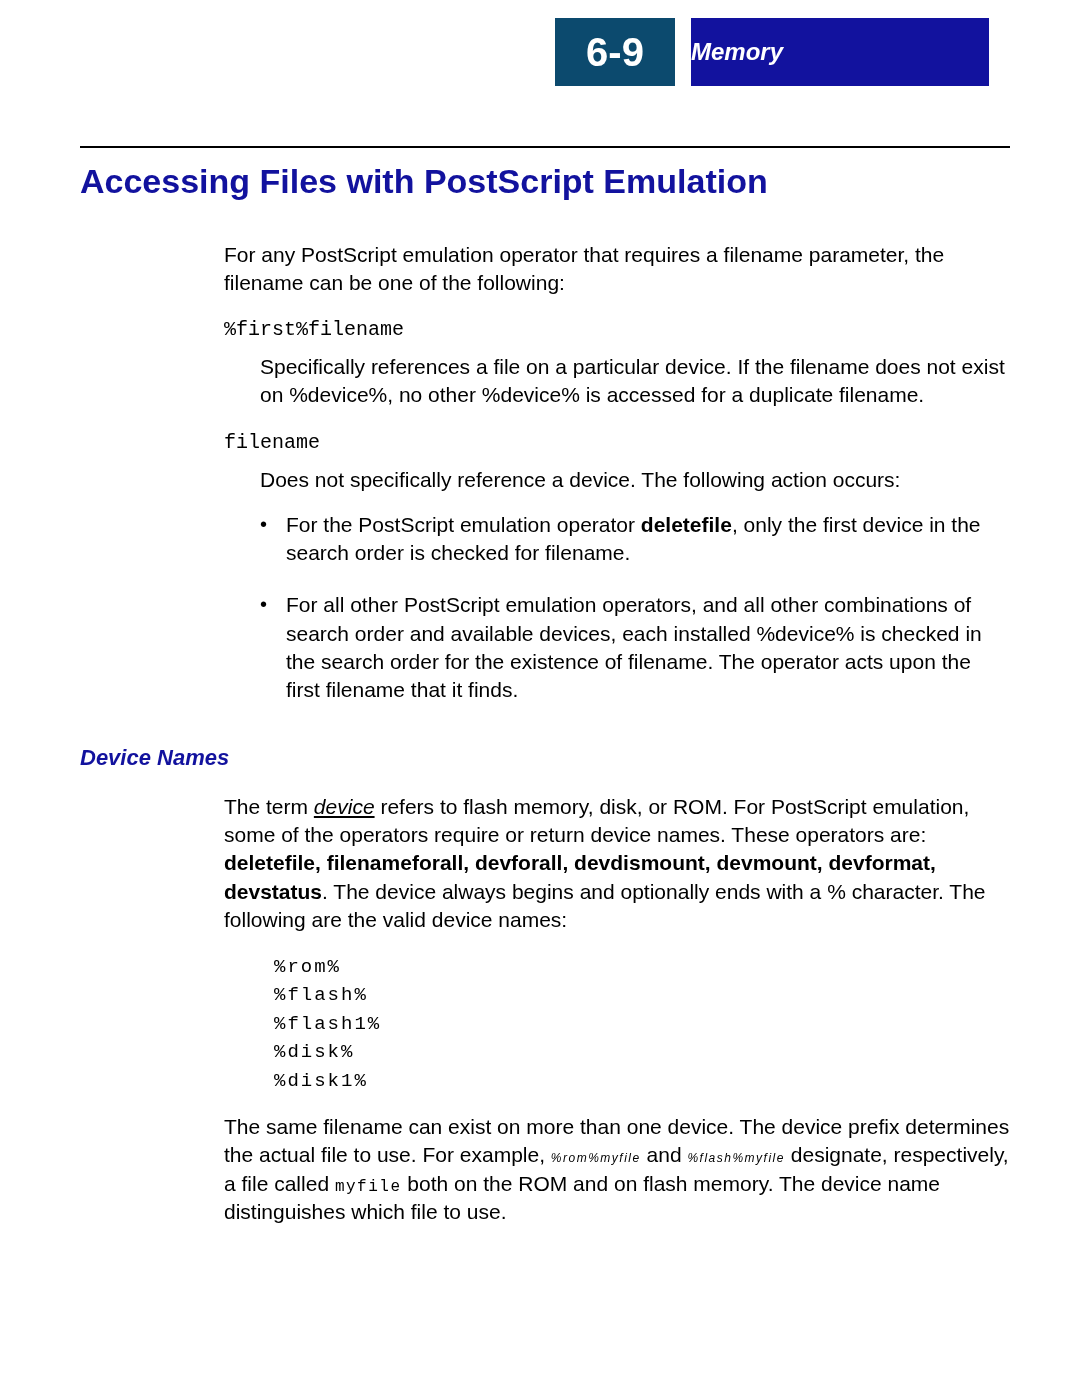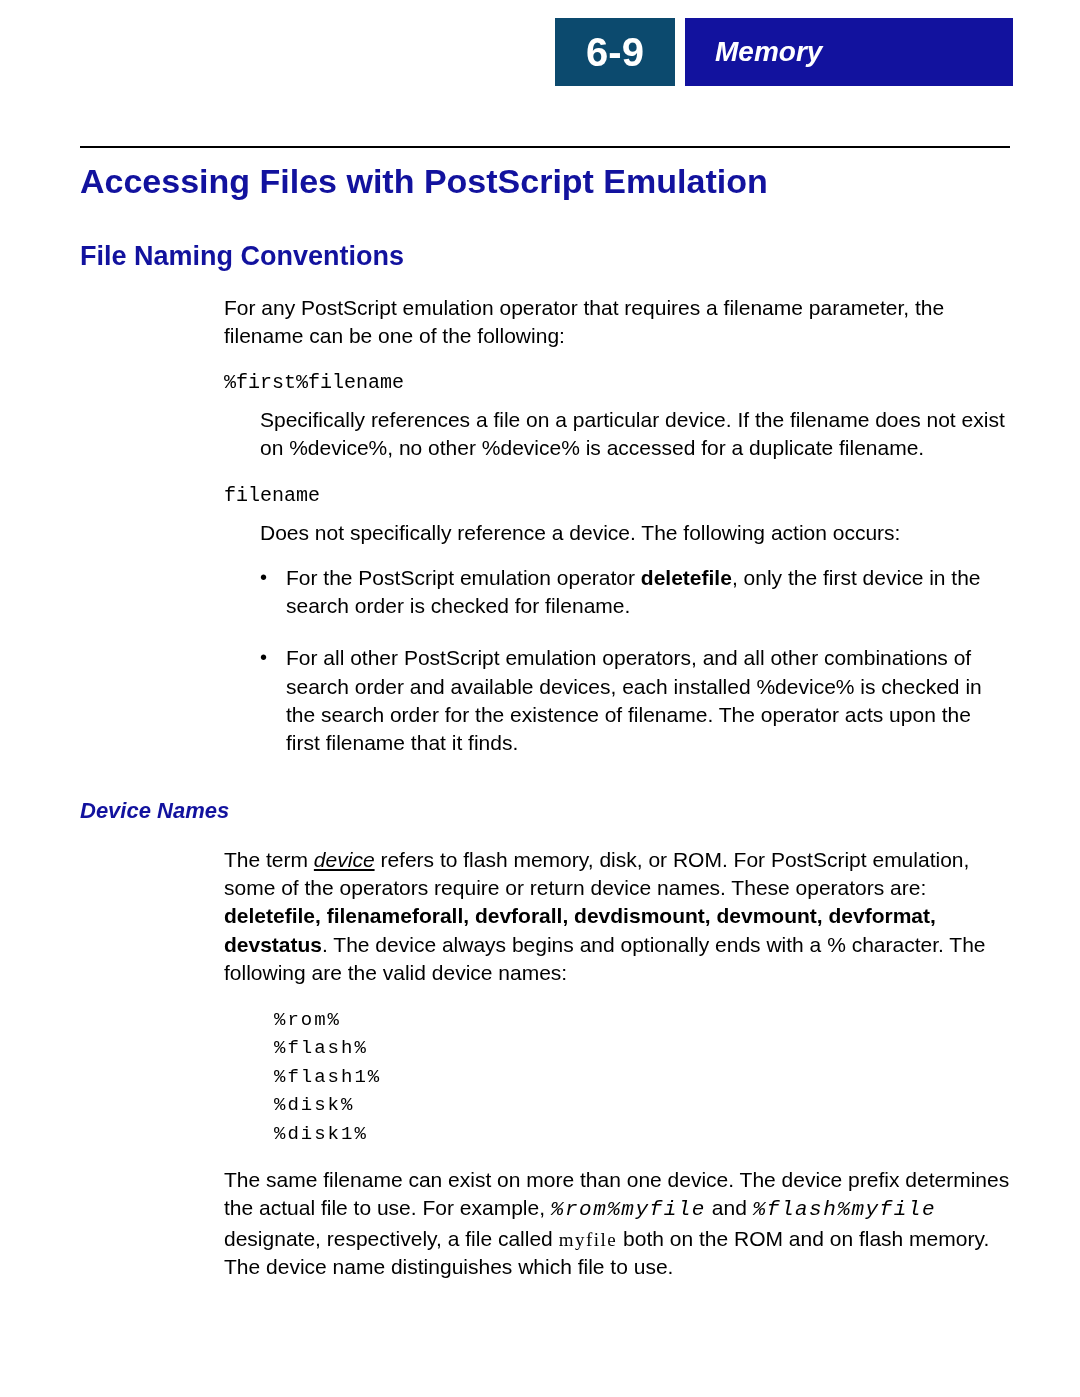--- a/index.html
+++ b/index.html
@@ -25,26 +25,25 @@
     width: 120px;
     display: flex;
     align-items: center;
     justify-content: center;
   }
   .chapter-box {
     background: #12129e;
     color: #fff;
     font-weight: bold;
     font-style: italic;
-    font-size: 28px;
+    font-size: 24px;
     flex: 1;
     display: flex;
     align-items: center;
-    padding-left: 30px;
-    margin-left: 10px;
+    margin-left: 16px;
     margin-right: 0;
     width: 298px;
     flex: 0 0 auto;
   }
   .content {
     margin: 60px 70px 0 80px;
   }
   .rule {
     border-top: 2px solid #000;
     margin-bottom: 14px;
@@ -106,48 +105,47 @@
   .ital { font-style: italic; text-decoration: underline; }
   .code-block {
     font-family: "Courier New", Courier, monospace;
     font-size: 19px;
     letter-spacing: 2px;
     margin: 18px 0 18px 50px;
     line-height: 1.5;
     white-space: pre;
   }
   .inline-code-ital {
-    font-family: Liberation Mono, monospace;
+    font-family: Liberation Sans, sans-serif;
     font-style: italic;
     letter-spacing: 1.5px;
-    font-size: 21px;
+    font-size: 12px;
   }
   .inline-code {
-    font-family: Liberation Serif, serif;
+    font-family: Liberation Mono, monospace;
     letter-spacing: 1.5px;
-    font-size: 19px;
+    font-size: 16px;
   }
 </style>
 </head>
 <body>
 
 <div class="header-row">
   <div class="page-num-box">
     <span>6-9</span>
   </div>
   <div class="chapter-box">
     <span>Memory</span>
   </div>
 </div>
 
 <div class="content">
   <div class="rule"></div>
   <h1 class="title">Accessing Files with PostScript Emulation</h1>
 
-  <h2 class="subtitle">File Naming Conventions</h2>
 
   <div class="body-block">
     <div class="para">For any PostScript emulation operator that requires a filename parameter, the filename can be one of the following:</div>
 
     <div class="code-term">%first%filename</div>
     <div class="def-desc">Specifically references a file on a particular device. If the filename does not exist on %device%, no other %device% is accessed for a duplicate filename.</div>
 
     <div class="code-term">filename</div>
     <div class="def-desc" style="margin-bottom:4px">Does not specifically reference a device. The following action occurs:</div>
 

